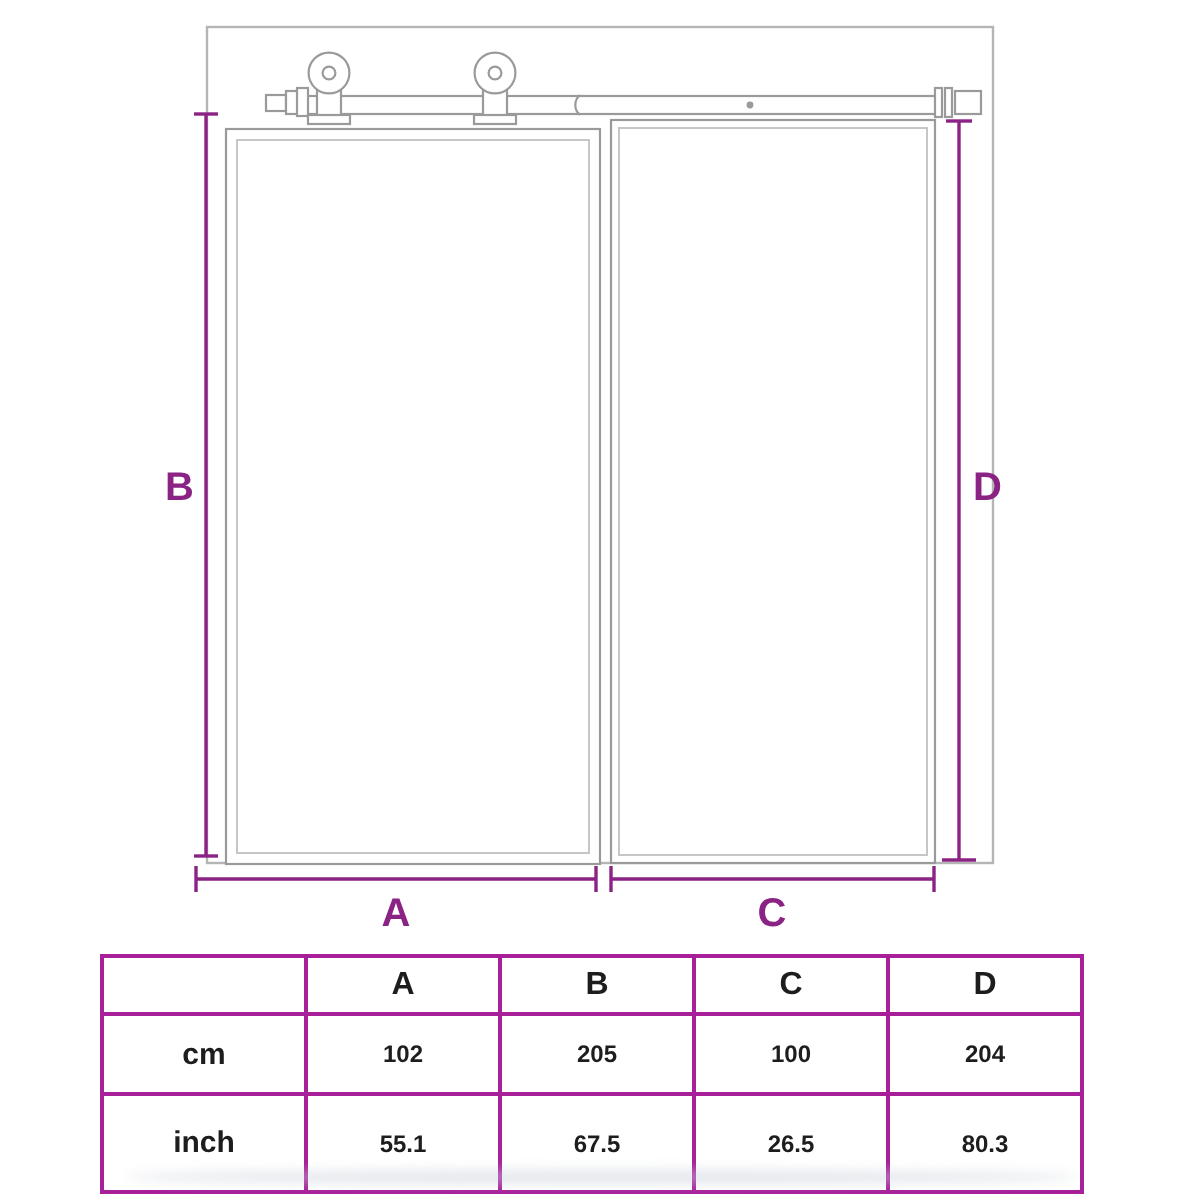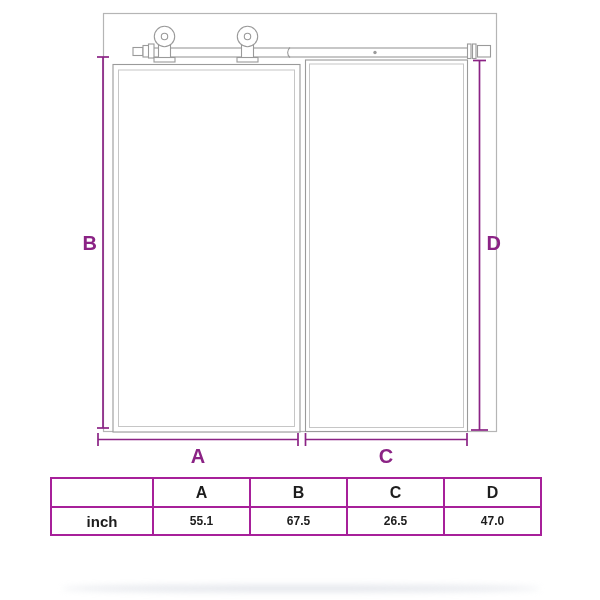--- a/index.html
+++ b/index.html
@@ -24,21 +24,21 @@
   table.spec td{
     border:2px solid var(--tableBorder);
     text-align:center;vertical-align:middle;
     color:var(--text);font-weight:bold;background:#fff;
   }
   td.hdr{font-size:16px;}
   td.rowlbl{font-size:15px;}
   td.val{font-size:12px;}
   tr.r-head{height:29px;}
   tr.r-cm{height:40px;}
-  tr.r-inch{height:28px;}
+  tr.r-inch{height:49px;}
   .table-shadow{
     position:absolute;left:62px;top:585px;width:478px;height:7px;
     background:#c9ced9;opacity:.5;border-radius:50%;filter:blur(3px);
   }
 </style>
 </head>
 <body style="--dim: #8b2385; --line: #9a9a9a; --lineLight: #c6c6c6; --wall: #b5b5b5; --text: #1d1d1d; --tableBorder: #a7209a;">
 
 <svg width="600" height="470" viewBox="0 0 600 470">
 
@@ -113,23 +113,30 @@
 
 <table class="spec">
   <tbody>
       <tr class="r-head">
     <td class="hdr" style="width:98px"></td>
     <td class="hdr">A</td>
     <td class="hdr">B</td>
     <td class="hdr">C</td>
     <td class="hdr">D</td>
   </tr>
+  <tr class="r-cm">
+    <td class="rowlbl">cm</td>
+    <td class="val">102</td>
+    <td class="val">205</td>
+    <td class="val">100</td>
+    <td class="val">204</td>
+  </tr>
   <tr class="r-inch">
     <td class="rowlbl">inch</td>
     <td class="val">55.1</td>
     <td class="val">67.5</td>
     <td class="val">26.5</td>
-    <td class="val">47.0</td>
+    <td class="val">80.3</td>
   </tr>
 </tbody>
   </table>
 
 <div class="table-shadow"></div>
 
 </body></html>

